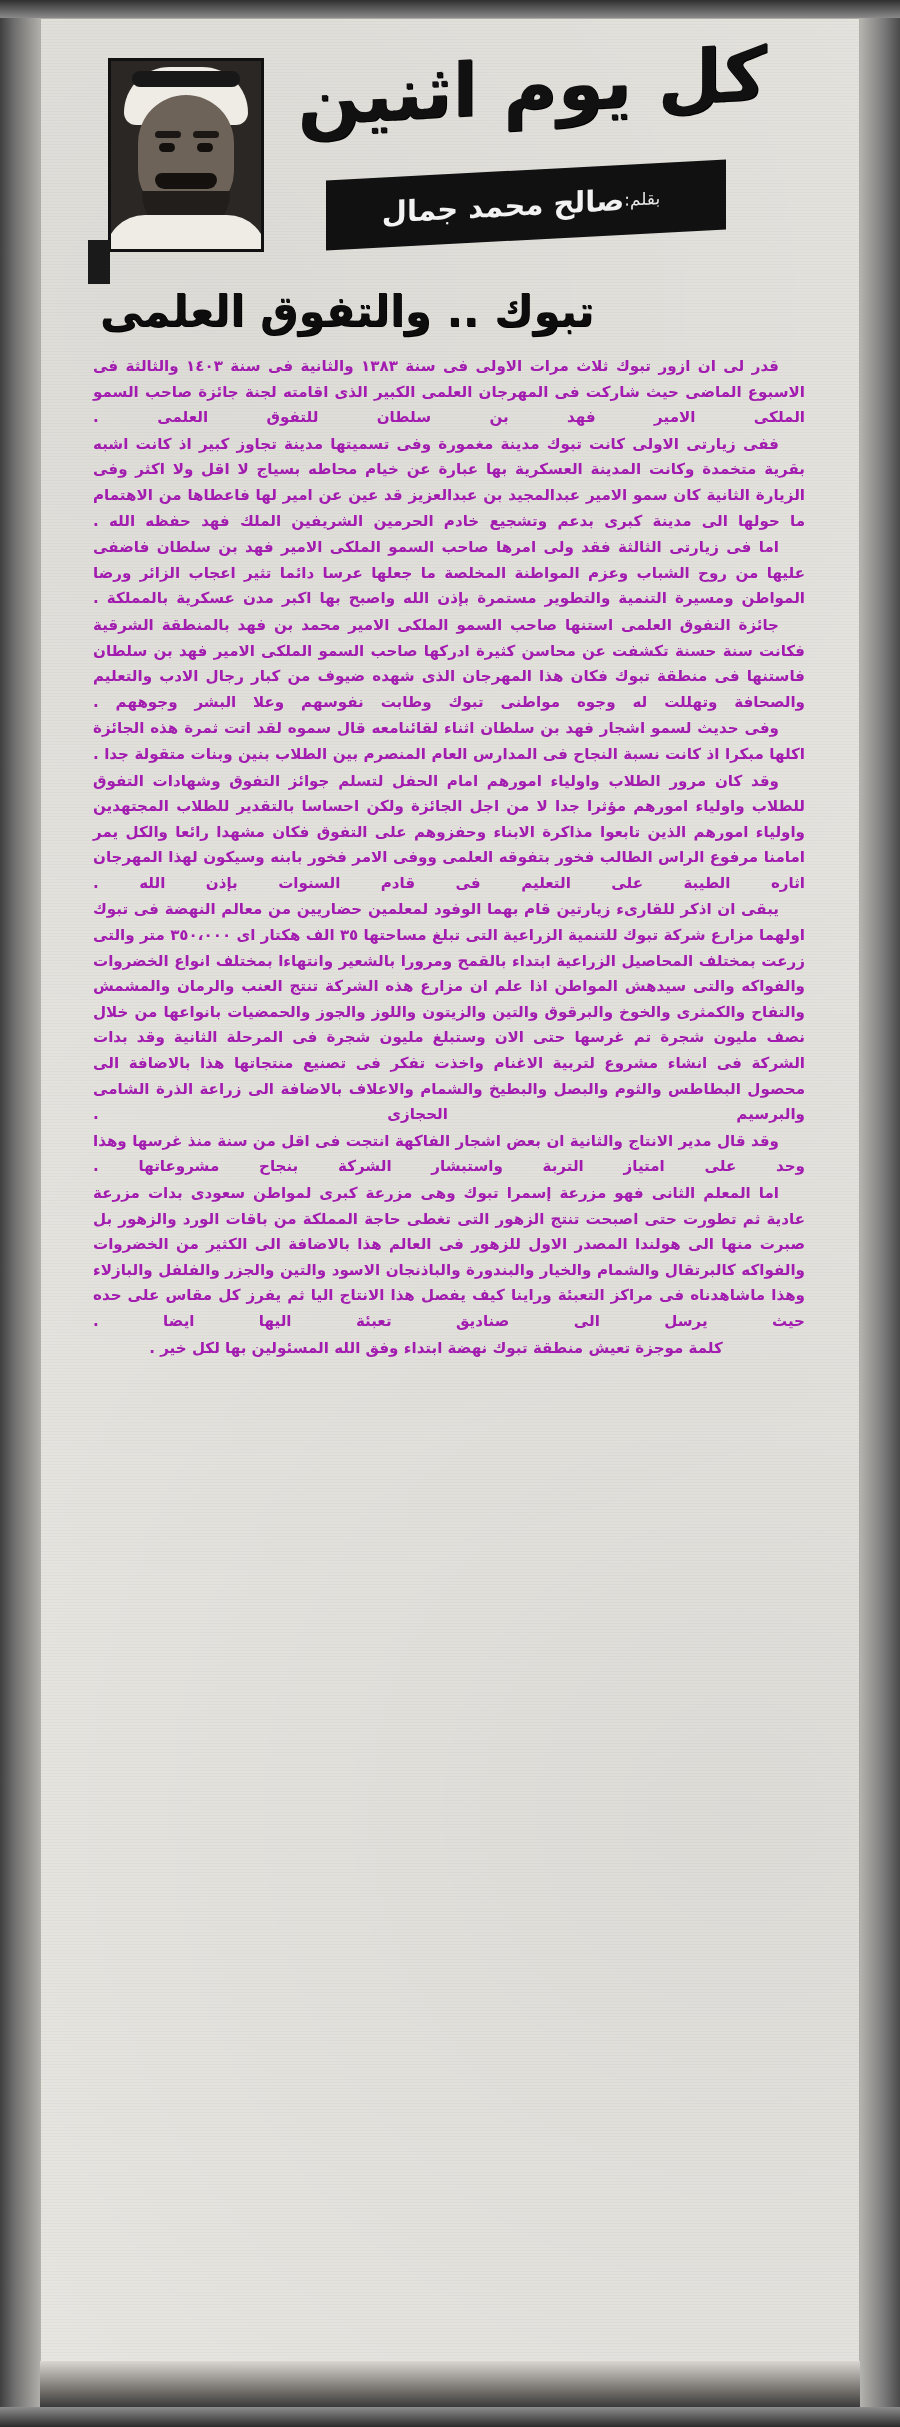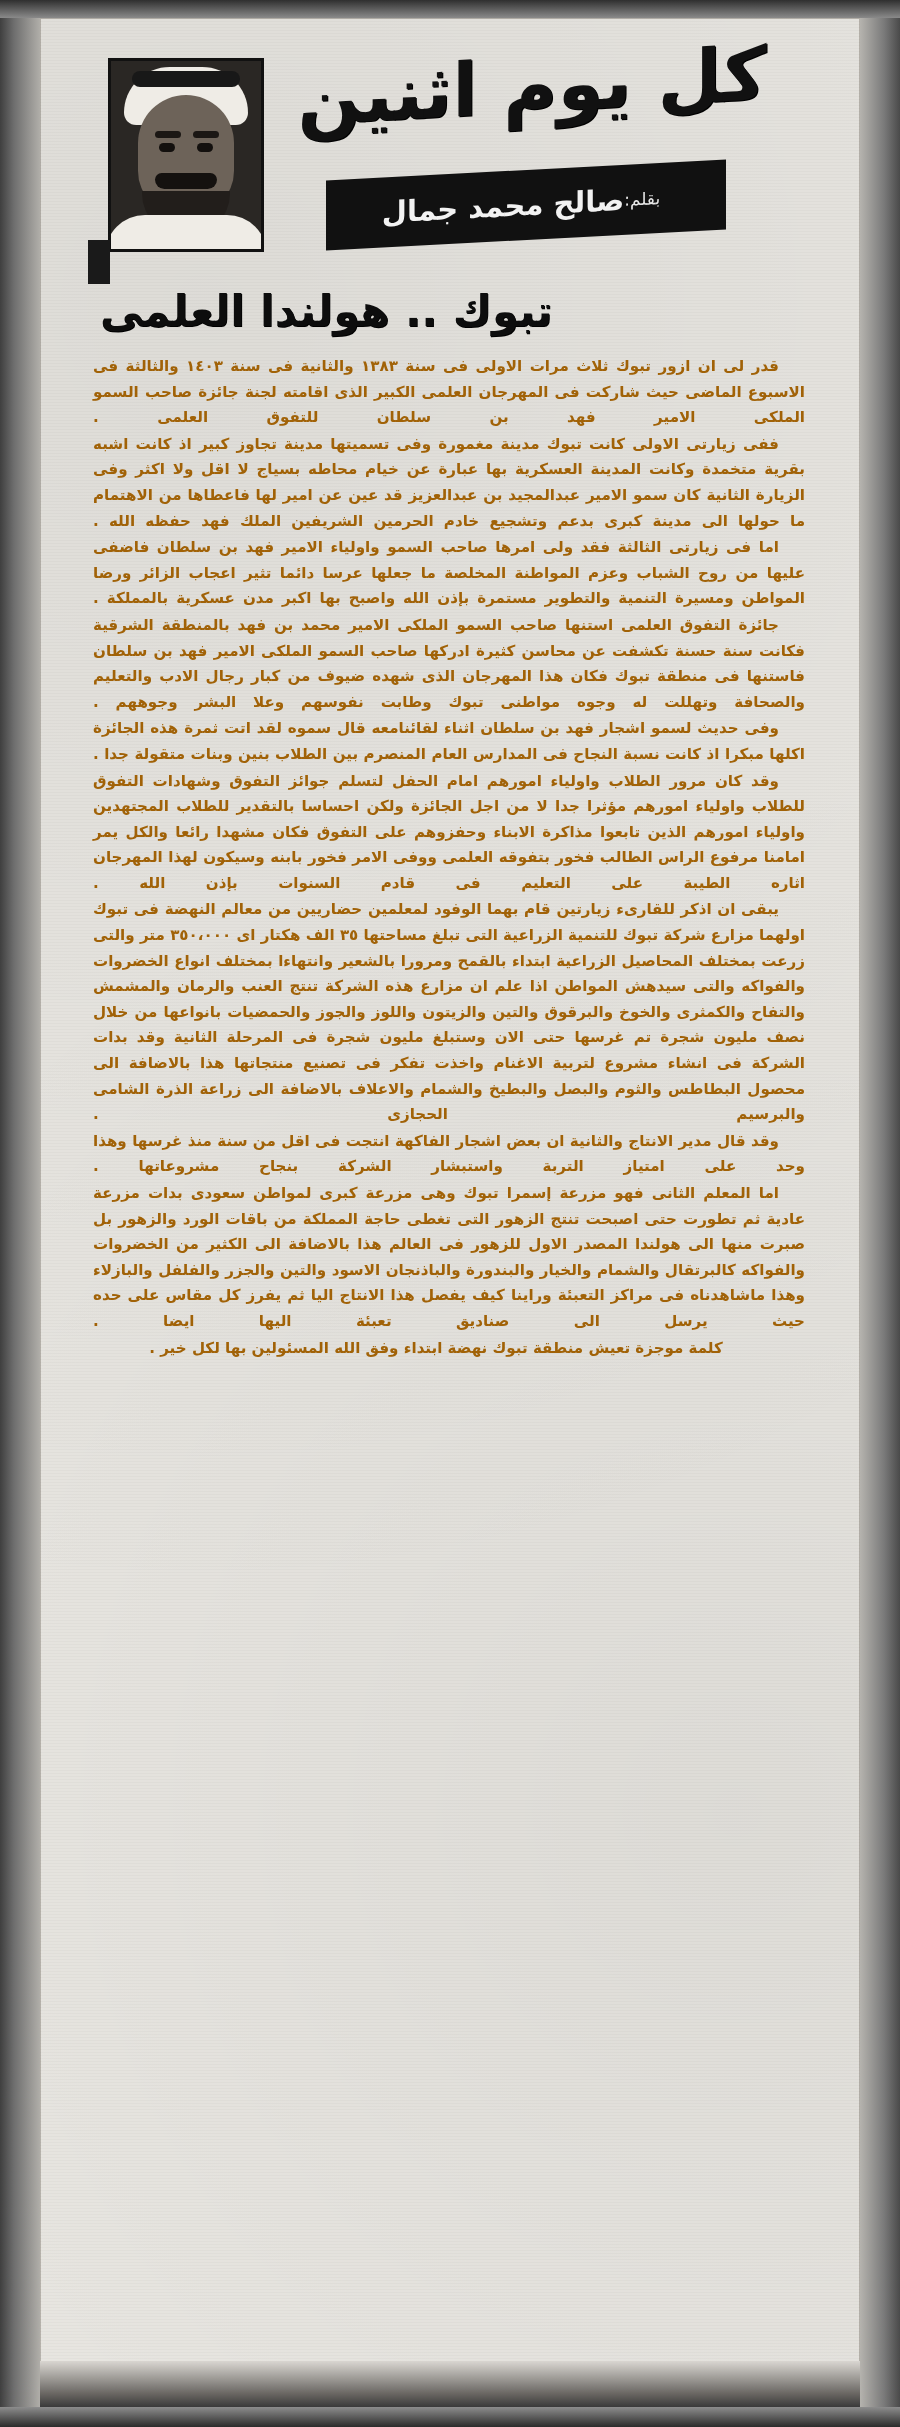--- a/index.html
+++ b/index.html
@@ -232,21 +232,21 @@
 
   
   .body {
     position: absolute;
     right: 55px;
     top: 336px;
     width: 712px;
     direction: rtl;
     text-align: justify;
     text-align-last: justify;
-    color: #a16207;
+    color: #a21caf;
     font-family: "DejaVu Sans", sans-serif;
     font-size: 15.1px;
     line-height: 25.6px;
     font-weight: bold;
   }
   .body p {
     margin: 0 0 1px 0;
     text-indent: 26px;
   }
   .body p.first {
@@ -291,26 +291,26 @@
       <div class="portrait-tab"></div>
 
       <div class="masthead-title">كل يوم اثنين</div>
 
       <div class="byline-bar">
         <span class="byline-prefix">بقلم:</span>
         <span class="byline-text">صالح محمد جمال</span>
       </div>
     </div>
 
-    <div class="headline">تبوك .. هولندا العلمى</div>
+    <div class="headline">تبوك .. والتفوق العلمى</div>
 
     <div class="body">
       <p class="first">قدر لى ان ازور تبوك ثلاث مرات الاولى فى سنة ١٣٨٣ والثانية فى سنة ١٤٠٣ والثالثة فى الاسبوع الماضى حيث شاركت فى المهرجان العلمى الكبير الذى اقامته لجنة جائزة صاحب السمو الملكى الامير فهد بن سلطان للتفوق العلمى .</p>
       <p>ففى زيارتى الاولى كانت تبوك مدينة مغمورة وفى تسميتها مدينة تجاوز كبير اذ كانت اشبه بقرية متخمدة وكانت المدينة العسكرية بها عبارة عن خيام محاطه بسياج لا اقل ولا اكثر وفى الزيارة الثانية كان سمو الامير عبدالمجيد بن عبدالعزيز قد عين عن امير لها فاعطاها من الاهتمام ما حولها الى مدينة كبرى بدعم وتشجيع خادم الحرمين الشريفين الملك فهد حفظه الله .</p>
-      <p>اما فى زيارتى الثالثة فقد ولى امرها صاحب السمو واولياء الامير فهد بن سلطان فاضفى عليها من روح الشباب وعزم المواطنة المخلصة ما جعلها عرسا دائما تثير اعجاب الزائر ورضا المواطن ومسيرة التنمية والتطوير مستمرة بإذن الله واصبح بها اكبر مدن عسكرية بالمملكة .</p>
+      <p>اما فى زيارتى الثالثة فقد ولى امرها صاحب السمو الملكى الامير فهد بن سلطان فاضفى عليها من روح الشباب وعزم المواطنة المخلصة ما جعلها عرسا دائما تثير اعجاب الزائر ورضا المواطن ومسيرة التنمية والتطوير مستمرة بإذن الله واصبح بها اكبر مدن عسكرية بالمملكة .</p>
       <p>جائزة التفوق العلمى استنها صاحب السمو الملكى الامير محمد بن فهد بالمنطقة الشرقية فكانت سنة حسنة تكشفت عن محاسن كثيرة ادركها صاحب السمو الملكى الامير فهد بن سلطان فاستنها فى منطقة تبوك فكان هذا المهرجان الذى شهده ضيوف من كبار رجال الادب والتعليم والصحافة وتهللت له وجوه مواطنى تبوك وطابت نفوسهم وعلا البشر وجوههم .</p>
       <p>وفى حديث لسمو اشجار فهد بن سلطان اثناء لقائنامعه قال سموه لقد اتت ثمرة هذه الجائزة اكلها مبكرا اذ كانت نسبة النجاح فى المدارس العام المنصرم بين الطلاب بنين وبنات متقولة جدا .</p>
       <p>وقد كان مرور الطلاب واولياء امورهم امام الحفل لتسلم جوائز التفوق وشهادات التفوق للطلاب واولياء امورهم مؤثرا جدا لا من اجل الجائزة ولكن احساسا بالتقدير للطلاب المجتهدين واولياء امورهم الذين تابعوا مذاكرة الابناء وحفزوهم على التفوق فكان مشهدا رائعا والكل يمر امامنا مرفوع الراس الطالب فخور بتفوقه العلمى ووفى الامر فخور بابنه وسيكون لهذا المهرجان اثاره الطيبة على التعليم فى قادم السنوات بإذن الله .</p>
       <p>يبقى ان اذكر للقارىء زيارتين قام بهما الوفود لمعلمين حضاريين من معالم النهضة فى تبوك اولهما مزارع شركة تبوك للتنمية الزراعية التى تبلغ مساحتها ٣٥ الف هكتار اى ٣٥٠،٠٠٠ متر والتى زرعت بمختلف المحاصيل الزراعية ابتداء بالقمح ومرورا بالشعير وانتهاءا بمختلف انواع الخضروات والفواكه والتى سيدهش المواطن اذا علم ان مزارع هذه الشركة تنتج العنب والرمان والمشمش والتفاح والكمثرى والخوخ والبرقوق والتين والزيتون واللوز والجوز والحمضيات بانواعها من خلال نصف مليون شجرة تم غرسها حتى الان وستبلغ مليون شجرة فى المرحلة الثانية وقد بدات الشركة فى انشاء مشروع لتربية الاغنام واخذت تفكر فى تصنيع منتجاتها هذا بالاضافة الى محصول البطاطس والثوم والبصل والبطيخ والشمام والاعلاف بالاضافة الى زراعة الذرة الشامى والبرسيم الحجازى .</p>
       <p>وقد قال مدير الانتاج والثانية ان بعض اشجار الفاكهة انتجت فى اقل من سنة منذ غرسها وهذا وحد على امتياز التربة واستبشار الشركة بنجاح مشروعاتها .</p>
       <p>اما المعلم الثانى فهو مزرعة إسمرا تبوك وهى مزرعة كبرى لمواطن سعودى بدات مزرعة عادية ثم تطورت حتى اصبحت تنتج الزهور التى تغطى حاجة المملكة من باقات الورد والزهور بل صبرت منها الى هولندا المصدر الاول للزهور فى العالم هذا بالاضافة الى الكثير من الخضروات والفواكه كالبرتقال والشمام والخيار والبندورة والباذنجان الاسود والتين والجزر والفلفل والبازلاء وهذا ماشاهدناه فى مراكز التعبئة وراينا كيف يفصل هذا الانتاج اليا ثم يفرز كل مقاس على حده حيث يرسل الى صناديق تعبئة اليها ايضا .</p>
       <p class="last">كلمة موجزة تعيش منطقة تبوك نهضة ابتداء وفق الله المسئولين بها لكل خير .</p>
     </div>
 
   </div>

